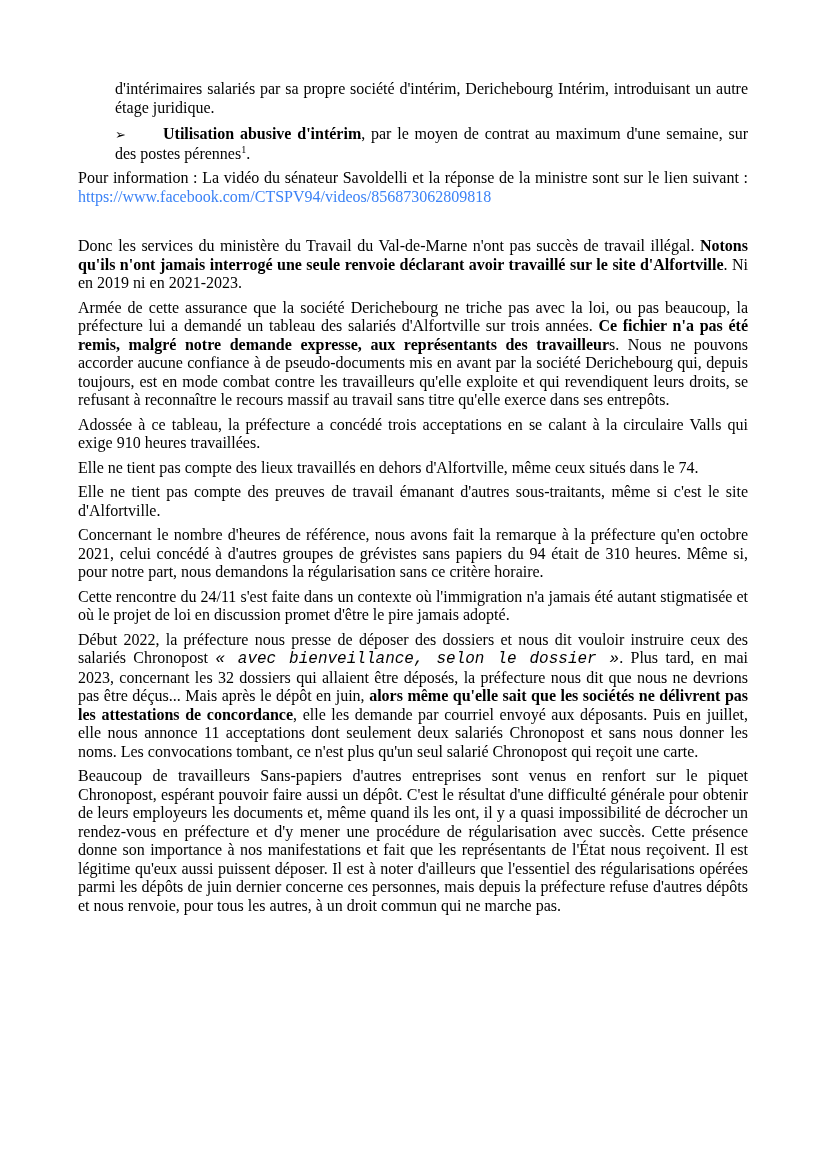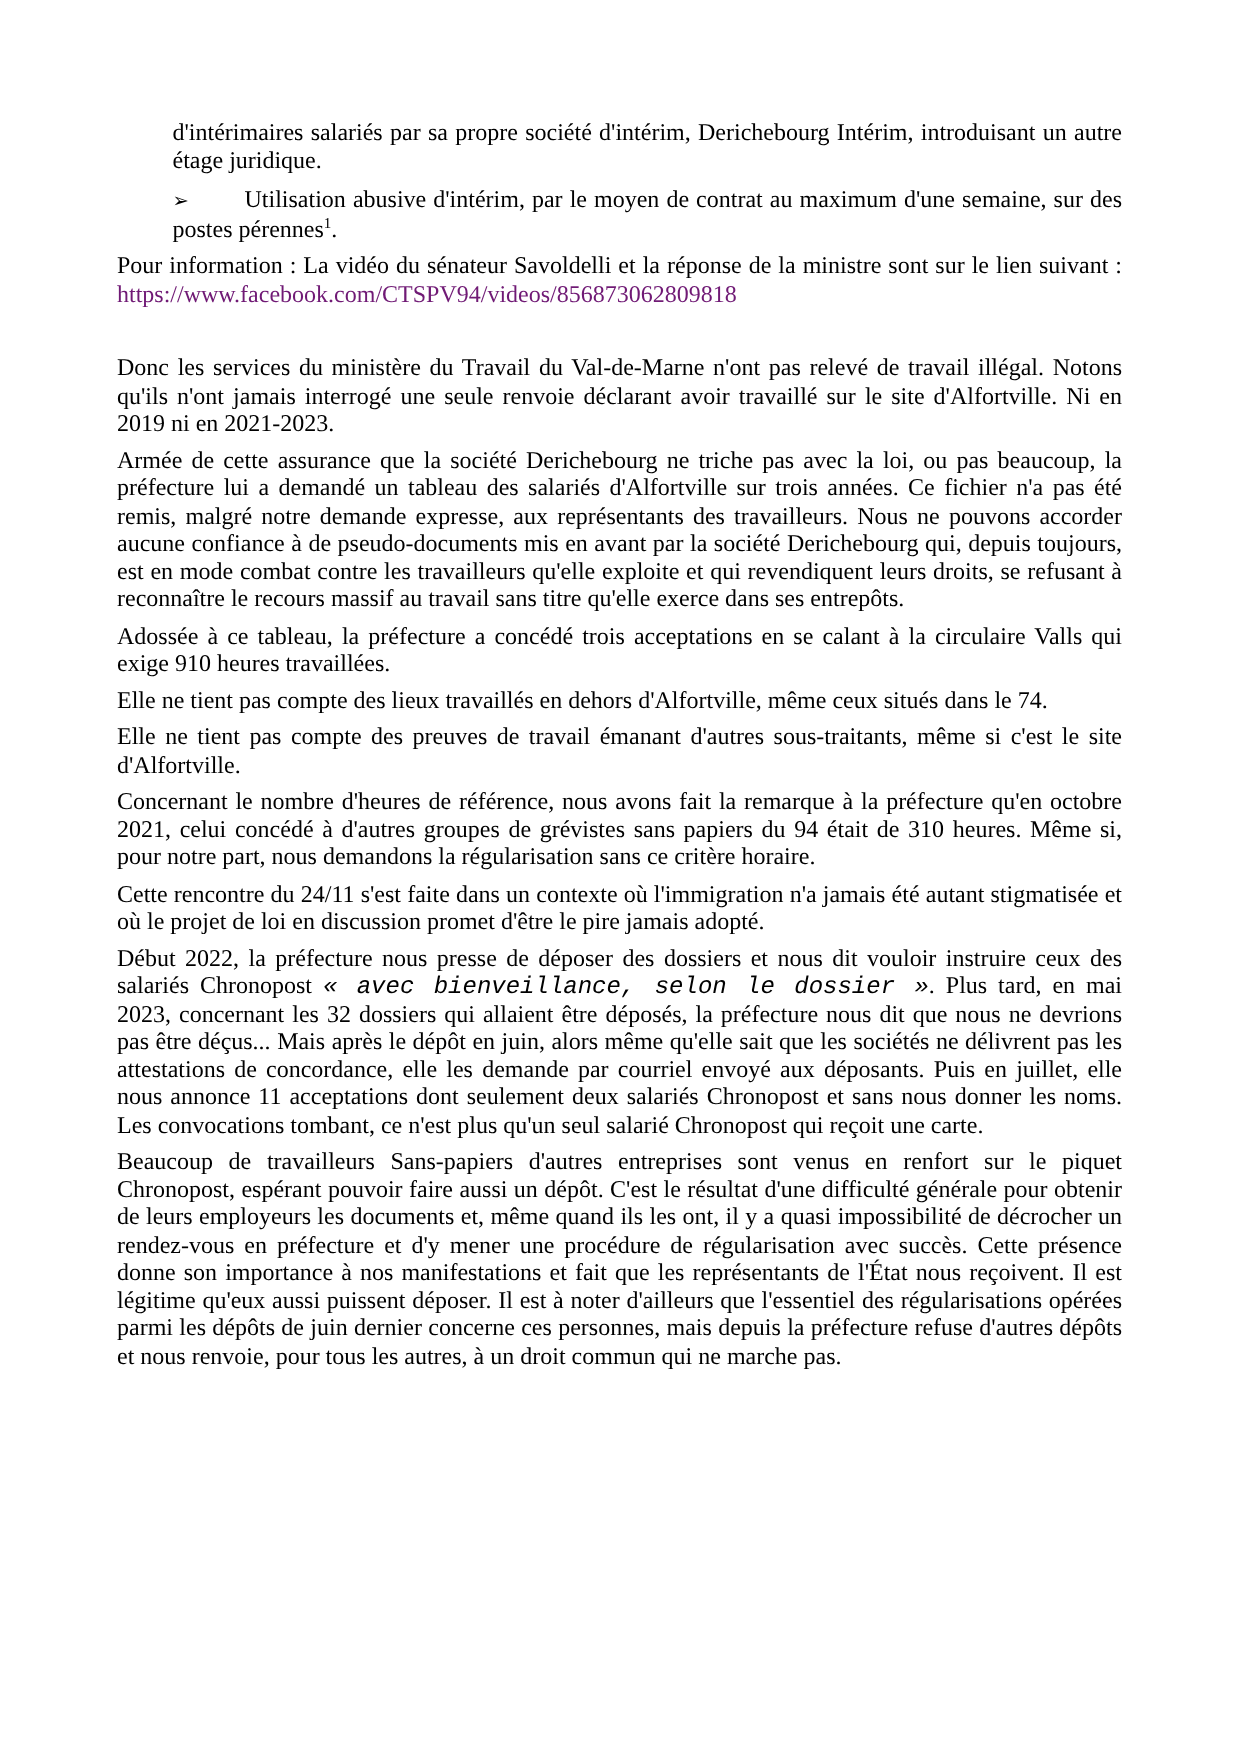--- a/index.html
+++ b/index.html
@@ -29,23 +29,23 @@
   }
   p.quote { margin-left: 37px; }
   p.bulleted { margin-left: 37px; margin-top: 8px; }
   p.spaced { margin-top: 31px; }
   .bullet {
     display: inline-block;
     width: 48px;
     font-family: "DejaVu Sans", sans-serif;
     font-size: 13px;
   }
-  span.b { font-weight: normal; }
+  span.b { font-weight: bold; }
   span.i { font-style: italic; font-family: Liberation Mono, monospace; }
-  span.link { color: #701a75; text-decoration: none; cursor: pointer; }
+  span.link { color: #3b82f6; text-decoration: none; cursor: pointer; }
   sup.fnref { font-size: 10px; line-height: 0; vertical-align: super; }
   .footnote {
     position: absolute;
     left: 78px; top: 1063px;
     width: 670px;
     font-size: 13.5px;
     line-height: 17px;
   }
   .fn-rule {
     width: 168px; height: 0;
@@ -55,21 +55,21 @@
   .fn-marker { display: inline-block; width: 27px; }
 </style>
 </head>
 <body>
 
 <div class="page">
   <div class="content">
       <p class="para quote"><span>d'intérimaires salariés par sa propre société d'intérim, Derichebourg Intérim, introduisant un autre étage juridique.</span></p>
       <p class="para bulleted"><span class="bullet">➢</span><span class="b">Utilisation abusive d'intérim</span><span>, par le moyen de contrat au maximum d'une semaine, sur des postes pérennes</span><sup class="fnref">1</sup><span>.</span></p>
       <p class="para body"><span>Pour information : La vidéo du sénateur Savoldelli et la réponse de la ministre sont sur le lien suivant : </span><span class="link">https://www.facebook.com/CTSPV94/videos/856873062809818</span></p>
-      <p class="para spaced"><span>Donc les services du ministère du Travail du Val-de-Marne n'ont pas relevé de travail illégal. </span><span class="b">Notons qu'ils n'ont jamais interrogé une seule renvoie déclarant avoir travaillé sur le site d'Alfortville</span><span>. Ni en 2019 ni en 2021-2023.</span></p>
+      <p class="para spaced"><span>Donc les services du ministère du Travail du Val-de-Marne n'ont pas succès de travail illégal. </span><span class="b">Notons qu'ils n'ont jamais interrogé une seule renvoie déclarant avoir travaillé sur le site d'Alfortville</span><span>. Ni en 2019 ni en 2021-2023.</span></p>
       <p class="para body"><span>Armée de cette assurance que la société Derichebourg ne triche pas avec la loi, ou pas beaucoup, la préfecture lui a demandé un tableau des salariés d'Alfortville sur trois années. </span><span class="b">Ce fichier n'a pas été remis, malgré notre demande expresse, aux représentants des travailleur</span><span>s. Nous ne pouvons accorder aucune confiance à de pseudo-documents mis en avant par la société Derichebourg qui, depuis toujours, est en mode combat contre les travailleurs qu'elle exploite et qui revendiquent leurs droits, se refusant à reconnaître le recours massif au travail sans titre qu'elle exerce dans ses entrepôts.</span></p>
       <p class="para body"><span>Adossée à ce tableau, la préfecture a concédé trois acceptations en se calant à la circulaire Valls qui exige 910 heures travaillées.</span></p>
       <p class="para body"><span>Elle ne tient pas compte des lieux travaillés en dehors d'Alfortville, même ceux situés dans le 74.</span></p>
       <p class="para body"><span>Elle ne tient pas compte des preuves de travail émanant d'autres sous-traitants, même si c'est le site d'Alfortville.</span></p>
       <p class="para body"><span>Concernant le nombre d'heures de référence, nous avons fait la remarque à la préfecture qu'en octobre 2021, celui concédé à d'autres groupes de grévistes sans papiers du 94 était de 310 heures. Même si, pour notre part, nous demandons la régularisation sans ce critère horaire.</span></p>
       <p class="para body"><span>Cette rencontre du 24/11 s'est faite dans un contexte où l'immigration n'a jamais été autant stigmatisée et où le projet de loi en discussion promet d'être le pire jamais adopté.</span></p>
       <p class="para body"><span>Début 2022, la préfecture nous presse de déposer des dossiers et nous dit vouloir instruire ceux des salariés Chronopost </span><span class="i">« avec bienveillance, selon le dossier »</span><span>. Plus tard, en mai 2023, concernant les 32 dossiers qui allaient être déposés, la préfecture nous dit que nous ne devrions pas être déçus... Mais après le dépôt en juin, </span><span class="b">alors même qu'elle sait que les sociétés ne délivrent pas les attestations de concordance</span><span>, elle les demande par courriel envoyé aux déposants. Puis en juillet, elle nous annonce 11 acceptations dont seulement deux salariés Chronopost et sans nous donner les noms. Les convocations tombant, ce n'est plus qu'un seul salarié Chronopost qui reçoit une carte.</span></p>
       <p class="para body"><span>Beaucoup de travailleurs Sans-papiers d'autres entreprises sont venus en renfort sur le piquet Chronopost, espérant pouvoir faire aussi un dépôt. C'est le résultat d'une difficulté générale pour obtenir de leurs employeurs les documents et, même quand ils les ont, il y a quasi impossibilité de décrocher un rendez-vous en préfecture et d'y mener une procédure de régularisation avec succès. Cette présence donne son importance à nos manifestations et fait que les représentants de l'État nous reçoivent. Il est légitime qu'eux aussi puissent déposer. Il est à noter d'ailleurs que l'essentiel des régularisations opérées parmi les dépôts de juin dernier concerne ces personnes, mais depuis la préfecture refuse d'autres dépôts et nous renvoie, pour tous les autres, à un droit commun qui ne marche pas.</span></p>
     </div>
 

